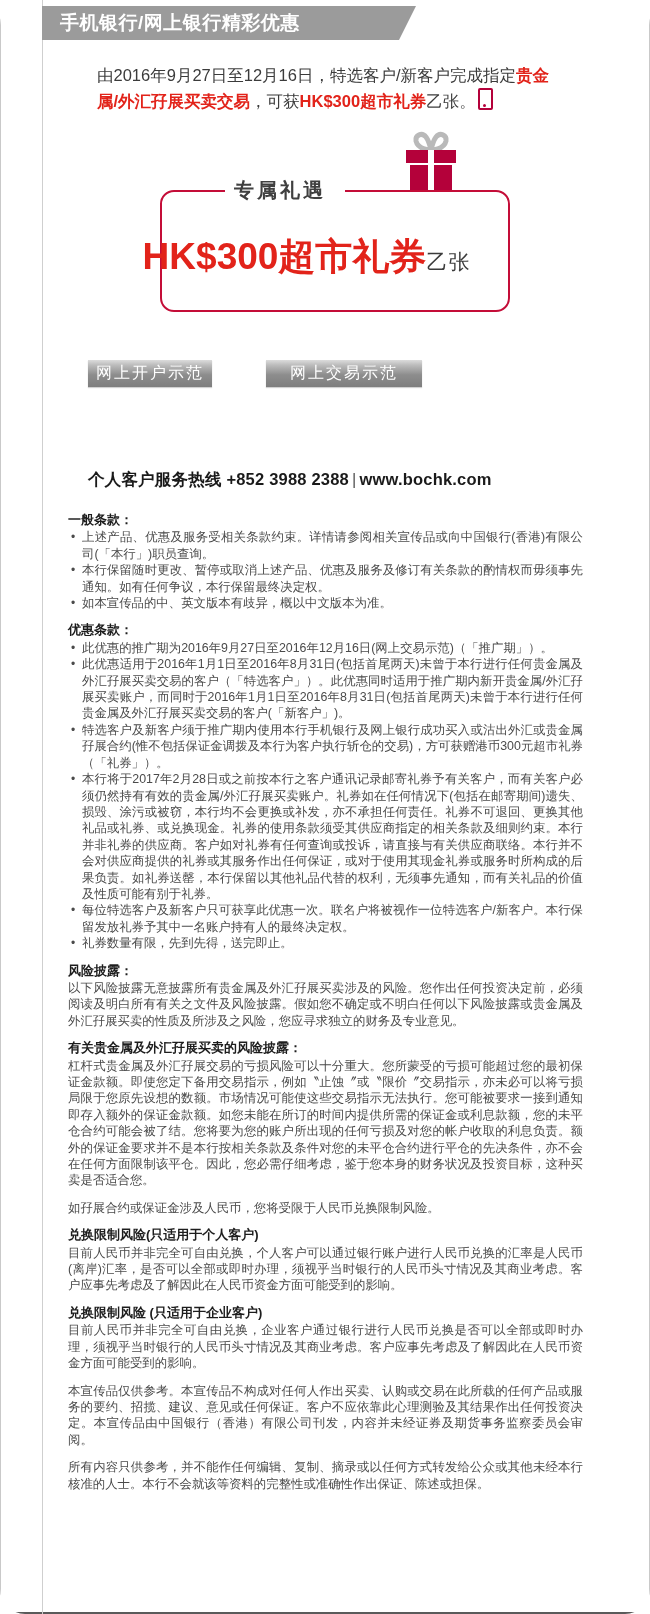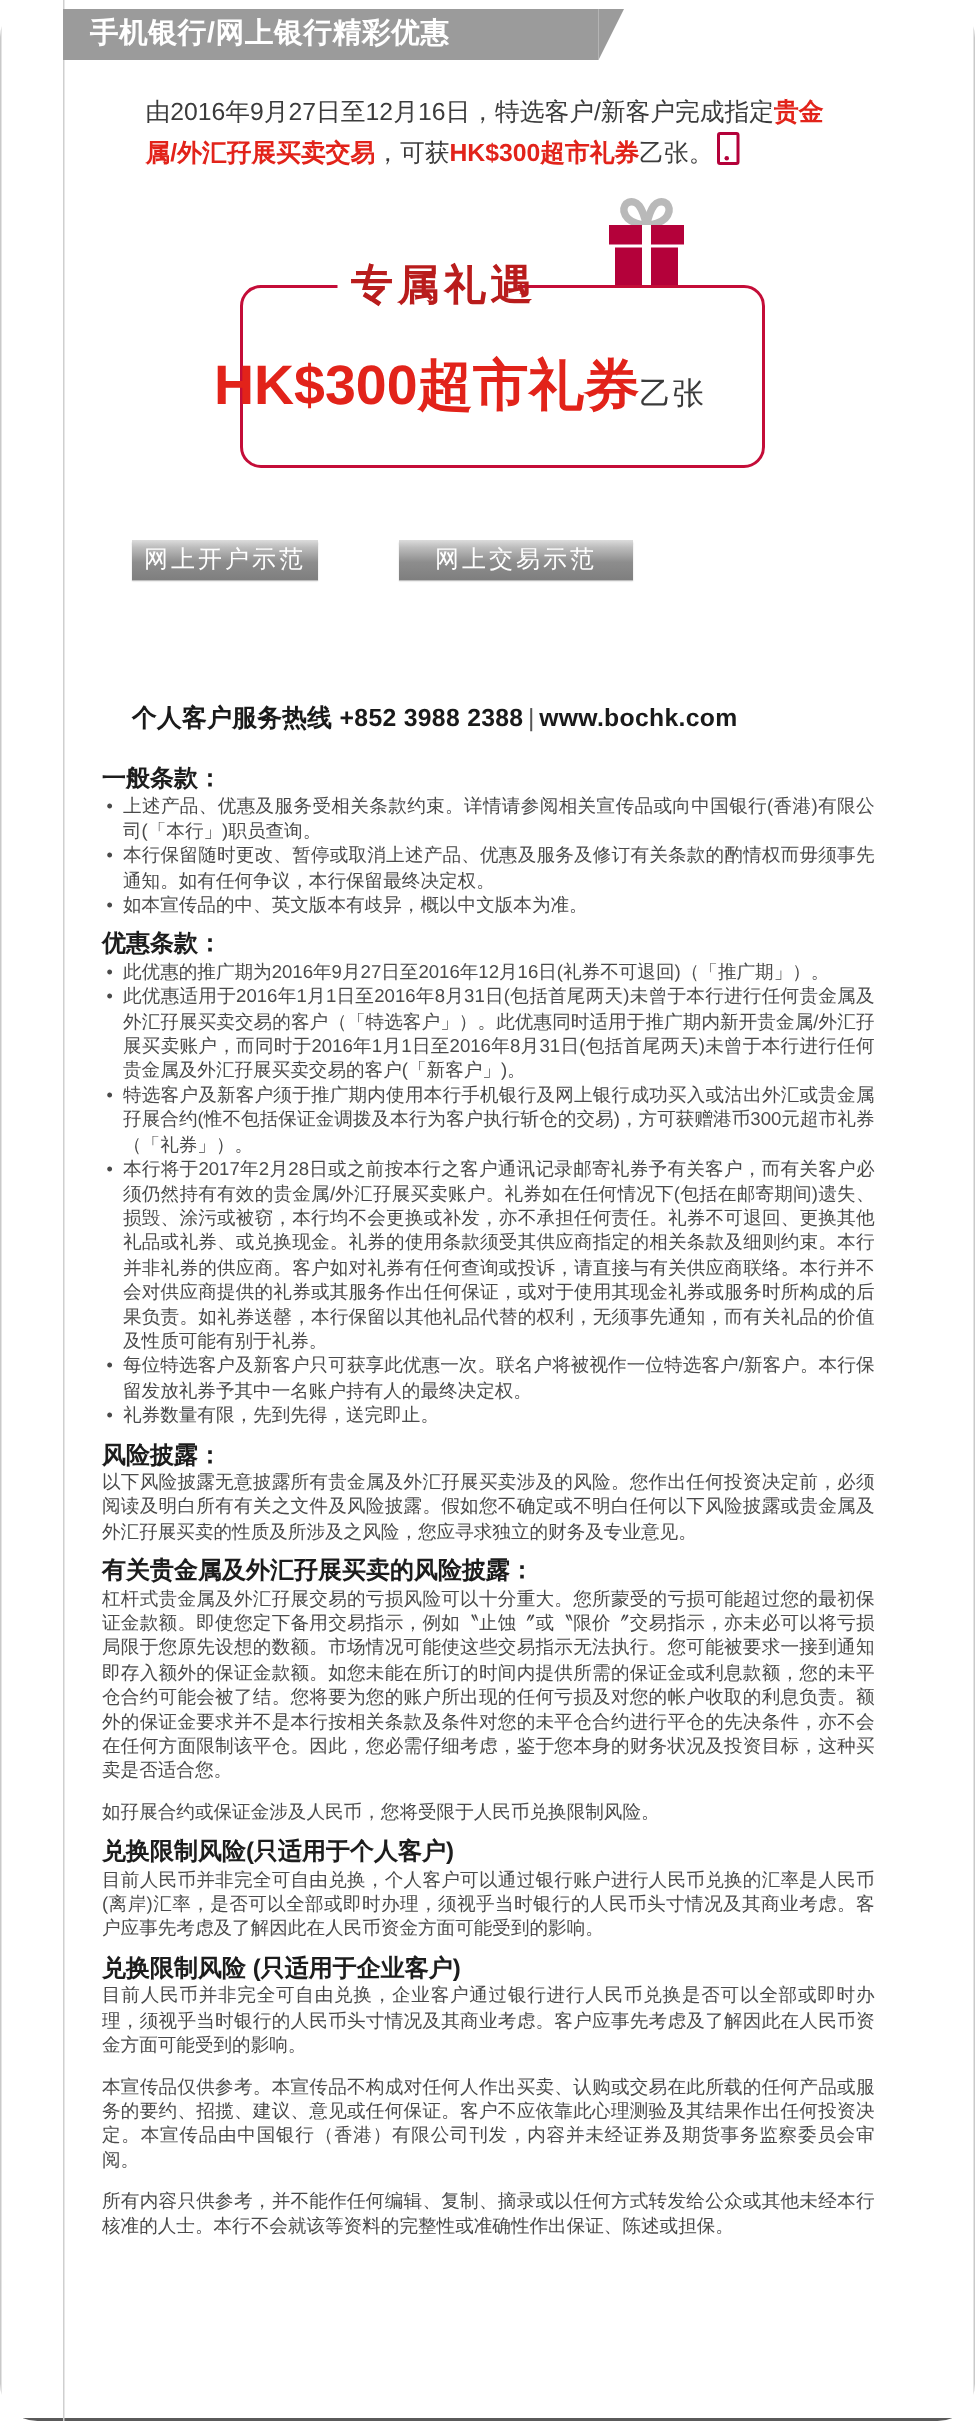--- a/index.html
+++ b/index.html
@@ -74,21 +74,21 @@
   .promo{
     position:absolute;left:160px;top:190px;width:350px;height:122px;
     border:2px solid #c40d38;border-radius:14px;
     box-sizing:border-box;background:#fff;
   }
   .promo-label-mask{
     position:absolute;left:225px;top:180px;width:120px;height:22px;background:#fff;
   }
   .promo-label{
     position:absolute;left:234px;top:178px;
-    font-size:28px;font-weight:bold;color:#b91c1c;letter-spacing:3px;
+    font-size:20px;font-weight:bold;color:#404040;letter-spacing:3px;
     line-height:24px;
   }
   .promo-main{
     position:absolute;left:0;top:232px;width:613px;text-align:center;
   }
   .promo-main .amount{
     font-size:37px;font-weight:bold;color:#e2231a;letter-spacing:0px;
     font-family:"Liberation Sans","DejaVu Sans",sans-serif;
   }
   .promo-main .suffix{
@@ -114,21 +114,21 @@
     letter-spacing:0.2px;
   }
   .hotline .sep{font-weight:normal;color:#555;padding:0 3px;}
 
   
   .terms{
     position:absolute;left:68px;top:512px;width:515px;
     font-size:12.4px;line-height:16.4px;color:#4a4a4a;
   }
   .terms h4{
-    margin:0 0 1px 0;font-size:16px;font-weight:bold;color:#1d1d1d;
+    margin:0 0 1px 0;font-size:13px;font-weight:bold;color:#1d1d1d;
     line-height:16.4px;
   }
   .terms p{margin:0;}
   .terms ul{margin:0 0 0 0;padding:0 0 0 14px;list-style:none;}
   .terms li{
     position:relative;margin:0;padding:0 0 0 0;text-align:justify;
   }
   .terms li:before{
     content:"•";position:absolute;left:-11px;top:0;color:#4a4a4a;font-size:12px;
   }
@@ -185,21 +185,21 @@
     <ul>
       <li>上述产品、优惠及服务受相关条款约束。详情请参阅相关宣传品或向中国银行(香港)有限公司(「本行」)职员查询。</li>
       <li>本行保留随时更改、暂停或取消上述产品、优惠及服务及修订有关条款的酌情权而毋须事先通知。如有任何争议，本行保留最终决定权。</li>
       <li>如本宣传品的中、英文版本有歧异，概以中文版本为准。</li>
     </ul>
 
     <div class="gap"></div>
 
     <h4>优惠条款：</h4>
     <ul>
-      <li>此优惠的推广期为2016年9月27日至2016年12月16日(礼券不可退回)（「推广期」）。</li>
+      <li>此优惠的推广期为2016年9月27日至2016年12月16日(网上交易示范)（「推广期」）。</li>
       <li>此优惠适用于2016年1月1日至2016年8月31日(包括首尾两天)未曾于本行进行任何贵金属及外汇孖展买卖交易的客户（「特选客户」）。此优惠同时适用于推广期内新开贵金属/外汇孖展买卖账户，而同时于2016年1月1日至2016年8月31日(包括首尾两天)未曾于本行进行任何贵金属及外汇孖展买卖交易的客户(「新客户」)。</li>
       <li>特选客户及新客户须于推广期内使用本行手机银行及网上银行成功买入或沽出外汇或贵金属孖展合约(惟不包括保证金调拨及本行为客户执行斩仓的交易)，方可获赠港币300元超市礼券（「礼券」）。</li>
       <li>本行将于2017年2月28日或之前按本行之客户通讯记录邮寄礼券予有关客户，而有关客户必须仍然持有有效的贵金属/外汇孖展买卖账户。礼券如在任何情况下(包括在邮寄期间)遗失、损毁、涂污或被窃，本行均不会更换或补发，亦不承担任何责任。礼券不可退回、更换其他礼品或礼券、或兑换现金。礼券的使用条款须受其供应商指定的相关条款及细则约束。本行并非礼券的供应商。客户如对礼券有任何查询或投诉，请直接与有关供应商联络。本行并不会对供应商提供的礼券或其服务作出任何保证，或对于使用其现金礼券或服务时所构成的后果负责。如礼券送罄，本行保留以其他礼品代替的权利，无须事先通知，而有关礼品的价值及性质可能有别于礼券。</li>
       <li>每位特选客户及新客户只可获享此优惠一次。联名户将被视作一位特选客户/新客户。本行保留发放礼券予其中一名账户持有人的最终决定权。</li>
       <li>礼券数量有限，先到先得，送完即止。</li>
     </ul>
 
     <div class="gap"></div>
 
     <h4>风险披露：</h4>

